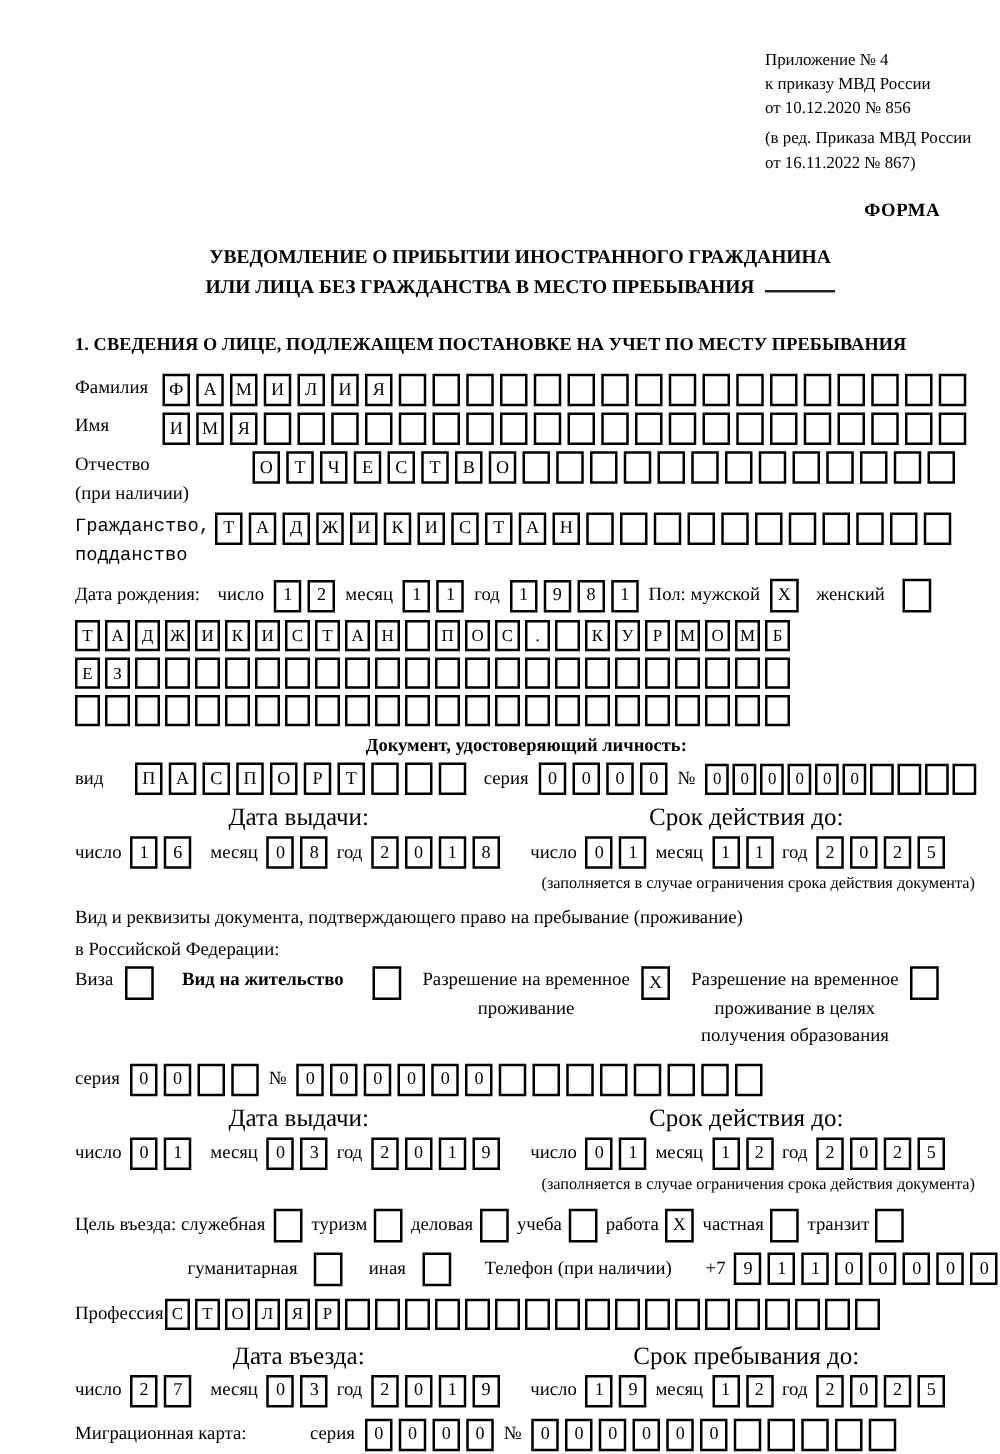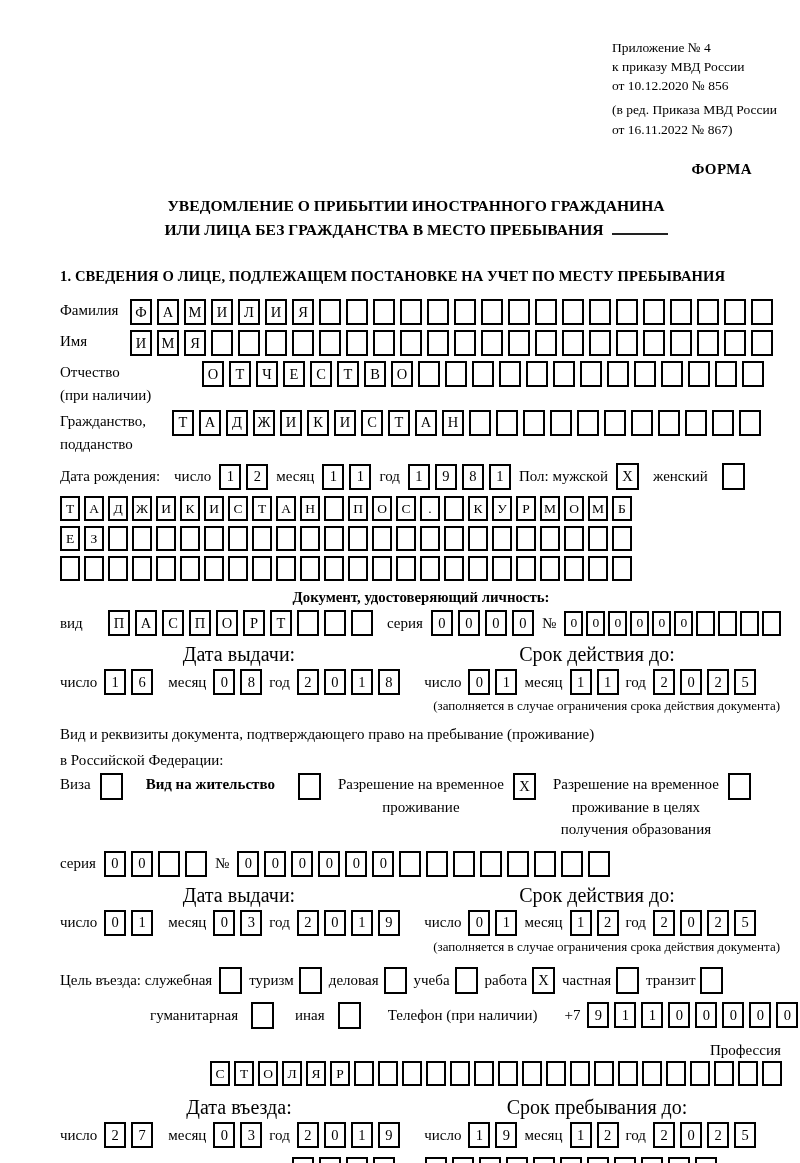--- a/index.html
+++ b/index.html
@@ -162,21 +162,21 @@
         <span class="cell"></span>
         <span class="cell"></span>
         <span class="cell"></span>
         <span class="cell"></span>
         <span class="cell"></span>
         <span class="cell"></span>
       </span>
   </div>
 
   <div class="frow" style="margin-top:2px;">
-    <div class="lblcol" style="width:112px;">
+    <div class="lblcol" style="width:112px;font-family:Liberation Mono, monospace;">
       <div>Гражданство,</div>
       <div>подданство</div>
     </div>
     <span class="cells">
         <span class="cell">Т</span>
         <span class="cell">А</span>
         <span class="cell">Д</span>
         <span class="cell">Ж</span>
         <span class="cell">И</span>
         <span class="cell">К</span>
@@ -577,21 +577,21 @@
         <span class="cell">1</span>
         <span class="cell">1</span>
         <span class="cell">0</span>
         <span class="cell">0</span>
         <span class="cell">0</span>
         <span class="cell">0</span>
         <span class="cell">0</span>
       </span>
   </div>
 
-  <div class="frow" style="margin-top:10px;align-items:flex-end;flex-direction:column;">
+  <div class="frow" style="margin-top:10px;align-items:center;">
     <span class="lbl" style="width:72px;">Профессия</span>
     <span class="cells mid">
         <span class="cell">С</span>
         <span class="cell">Т</span>
         <span class="cell">О</span>
         <span class="cell">Л</span>
         <span class="cell">Я</span>
         <span class="cell">Р</span>
         <span class="cell"></span>
         <span class="cell"></span>

